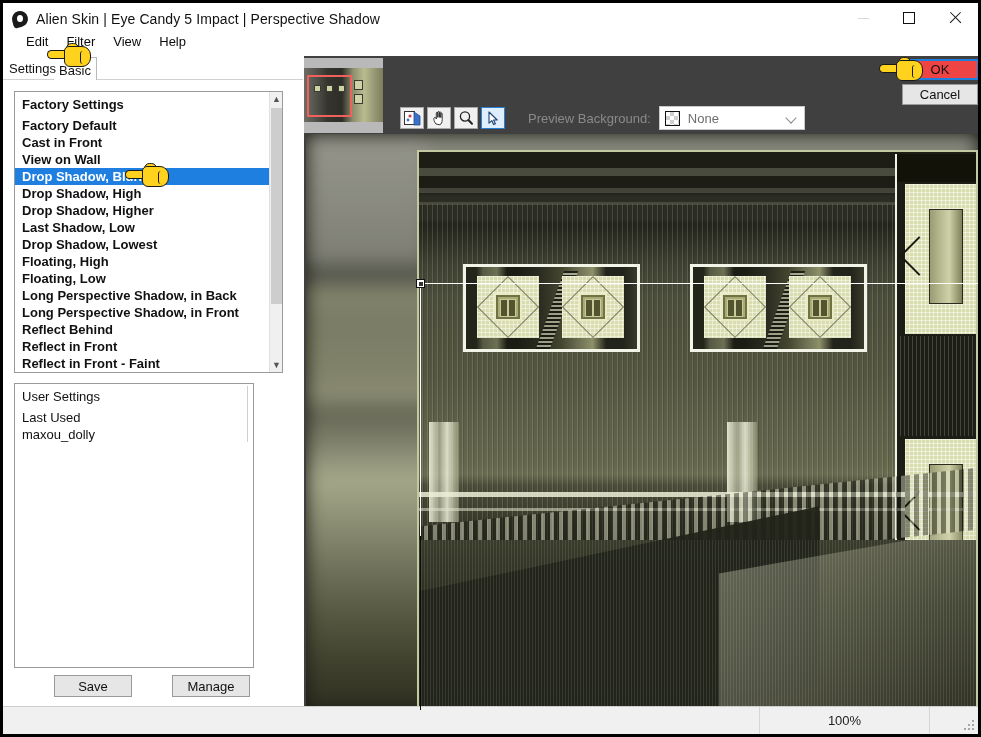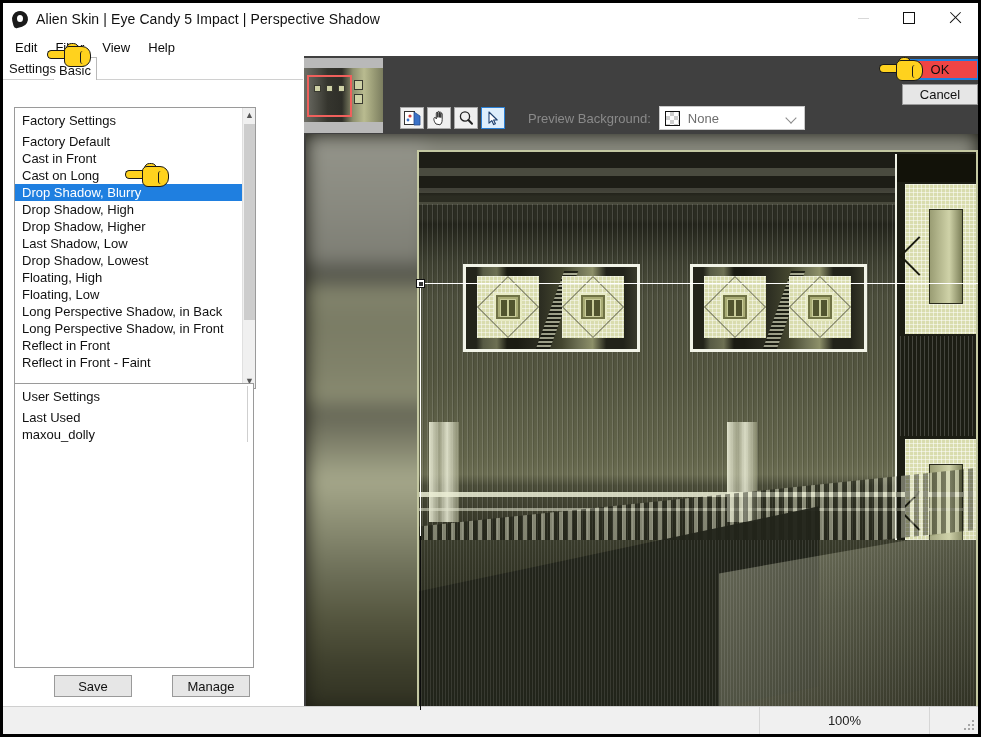--- a/index.html
+++ b/index.html
@@ -53,22 +53,22 @@
   .wbtn .close-glyph:before, .wbtn .close-glyph:after {
     content: ""; position: absolute; left: 0; top: 6px; width: 15px; height: 1.4px;
     background: #111;
   }
   .wbtn .close-glyph:before { transform: rotate(45deg); }
   .wbtn .close-glyph:after  { transform: rotate(-45deg); }
 
   
   #menubar {
     position: absolute; left: 0; top: 31px; width: 975px; height: 21px;
-    background: #ffffff; display: flex; align-items: flex-end;
-    padding-left: 12px;
+    background: #ffffff; display: flex; align-items: flex-start;
+    padding-left: 23px;
   }
   .menu-item {
     font-size: 13px; color: #0b0b0b; padding: 0 10px 0 0; margin-right: 8px;
     white-space: nowrap; cursor: default;
   }
 
   
   #tabstrip {
     position: absolute; left: 0; top: 53px; width: 300px; height: 24px;
   }
@@ -94,21 +94,21 @@
   
   #leftpanel {
     position: absolute; left: 0; top: 77px; width: 300px; height: 630px;
     background: #ffffff;
   }
   .listbox {
     position: absolute; background: #ffffff;
     border: 1px solid #9a9a9a;
     overflow: hidden;
   }
-  #factory-list { left: 11px; top: 27px; width: 242px; height: 282px; }
+  #factory-list { left: 11px; top: 11px; width: 269px; height: 282px; font-weight: bold; }
   #user-list    { left: 11px; top: 303px; width: 240px; height: 285px; }
 
   .list-inner { position: absolute; left: 0; top: 0; right: 13px; top: 0; bottom: 0; padding: 4px 0 0 0; }
   #user-list .list-inner { right: 10px; }
 
   .list-row {
     font-size: 13px; color: #111; line-height: 17px;
     padding: 0 0 0 7px; white-space: nowrap; cursor: default;
     height: 17px;
   }
@@ -571,30 +571,31 @@
   </div>
   <div id="tabline"></div>
 
   <div id="leftpanel">
 
     <div class="listbox" id="factory-list">
       <div class="list-inner">
         <div class="list-row group">Factory Settings</div>
         <div class="list-row">Factory Default</div>
         <div class="list-row">Cast in Front</div>
-        <div class="list-row">Cast on Long</div>
+        <div class="list-row">View on Wall</div>
         <div class="list-row selected">Drop Shadow, Blurry</div>
         <div class="list-row">Drop Shadow, High</div>
         <div class="list-row">Drop Shadow, Higher</div>
         <div class="list-row">Last Shadow, Low</div>
         <div class="list-row">Drop Shadow, Lowest</div>
         <div class="list-row">Floating, High</div>
         <div class="list-row">Floating, Low</div>
         <div class="list-row">Long Perspective Shadow, in Back</div>
         <div class="list-row">Long Perspective Shadow, in Front</div>
+        <div class="list-row">Reflect Behind</div>
         <div class="list-row">Reflect in Front</div>
         <div class="list-row">Reflect in Front - Faint</div>
       </div>
       <div class="vscroll">
         <div class="arrow up">▲</div>
         <div class="thumb" style="top:16px;height:196px;"></div>
         <div class="arrow down">▼</div>
       </div>
     </div>
 

